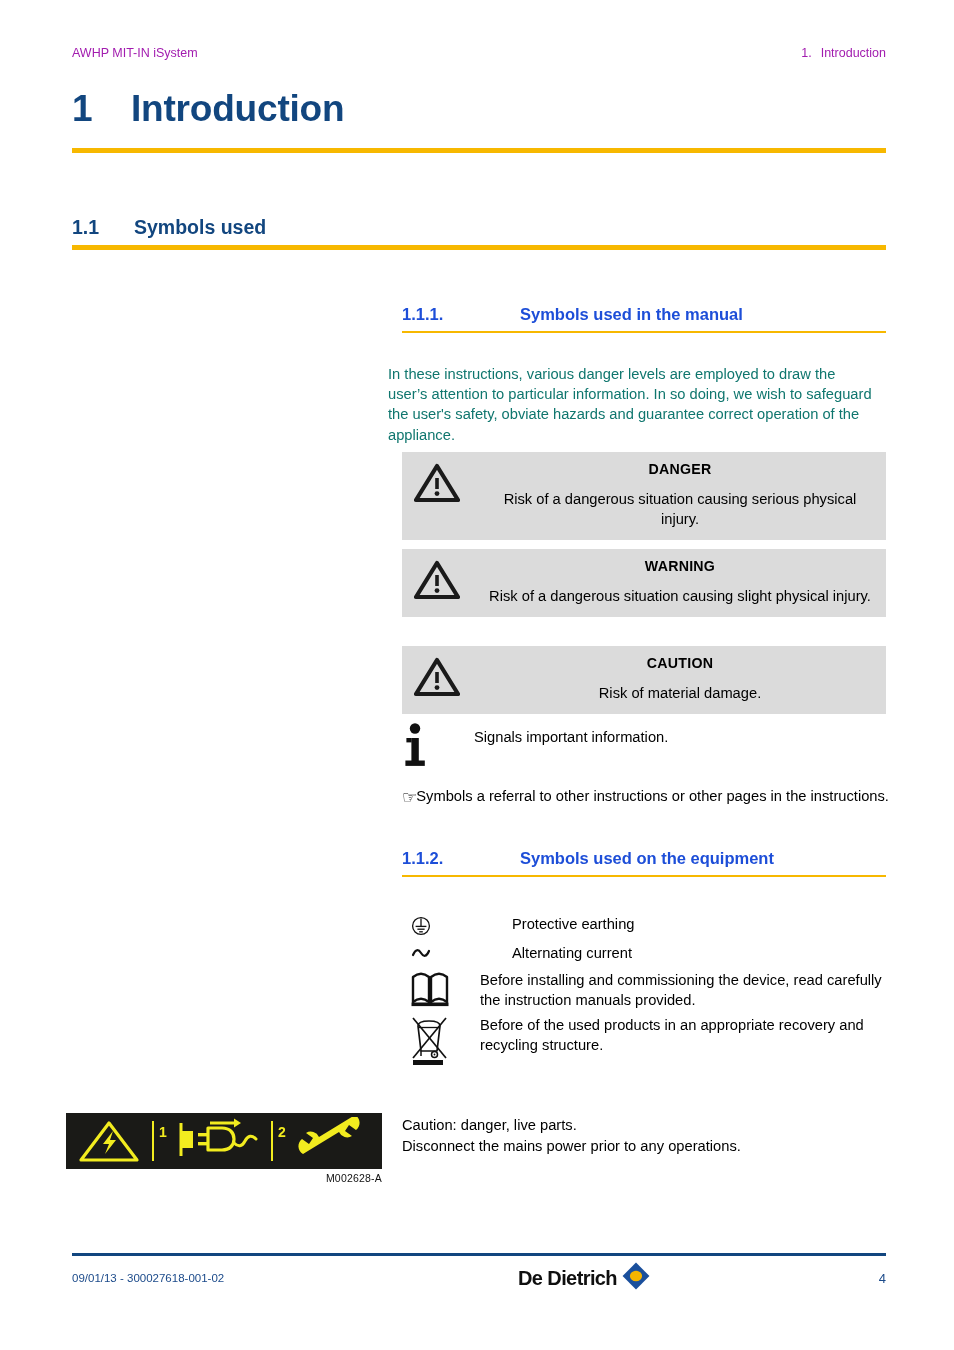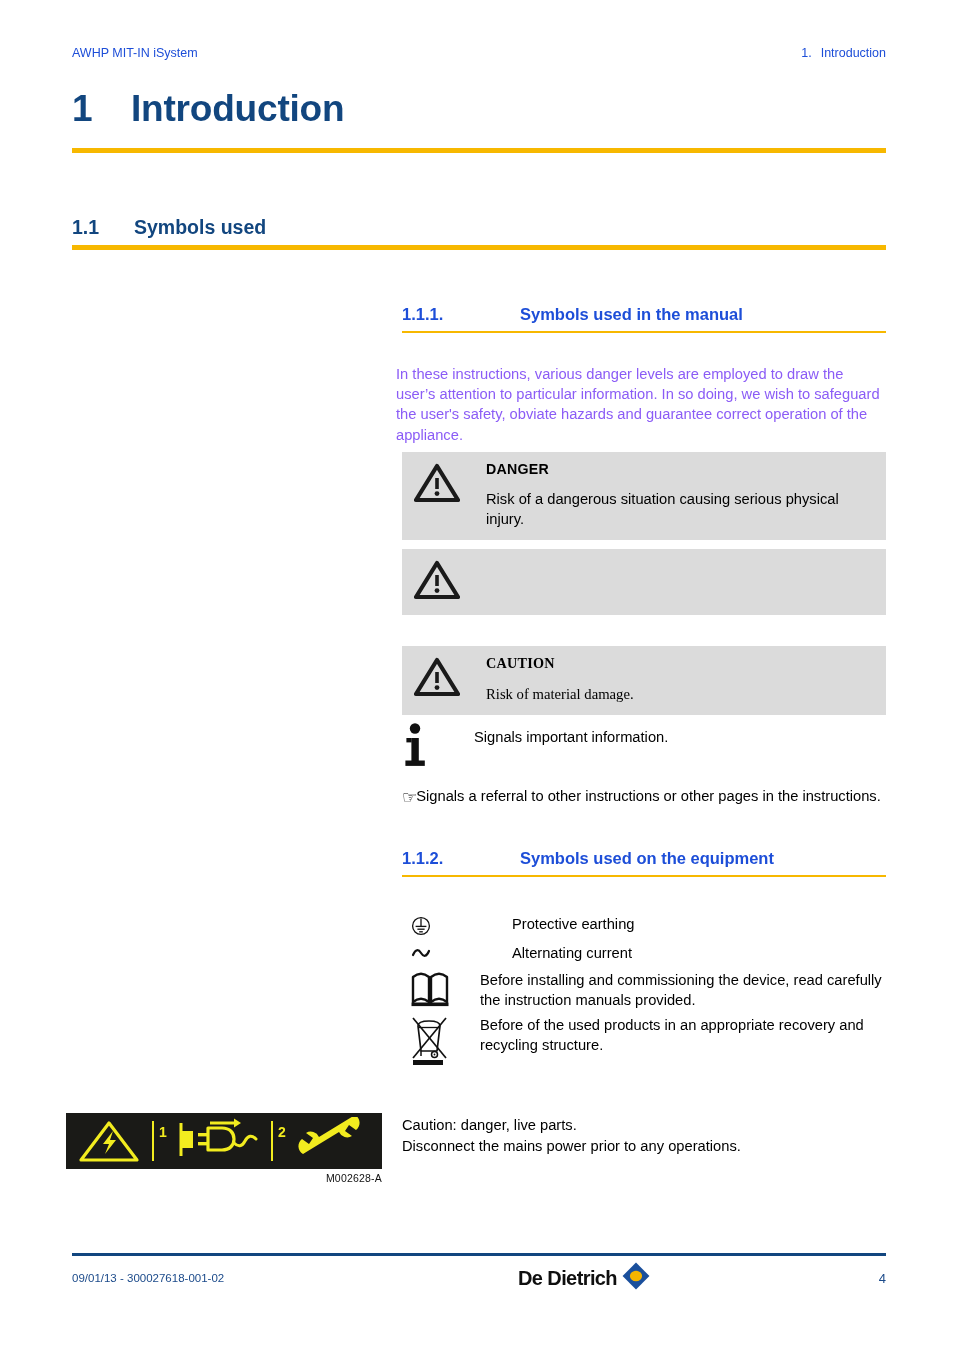--- a/index.html
+++ b/index.html
@@ -22,21 +22,21 @@
 
   
   .run-head {
     position: absolute;
     left: 72px; top: 46px;
     width: 814px;
     display: flex;
     justify-content: space-between;
     align-items: baseline;
     font-size: 12.5px;
-    color: #1d4ed8;
+    color: #a21caf;
   }
   .run-head-right { display: flex; gap: 9px; }
 
   
   .chapter {
     position: absolute;
     left: 72px; top: 88px;
     width: 814px;
     display: flex;
     align-items: baseline;
@@ -90,55 +90,55 @@
     background: #F7B800;
   }
   #sec3-a { top: 305px; }
   #rule-sec3a { top: 331px; }
   #sec3-b { top: 849px; }
   #rule-sec3b { top: 875px; }
 
   
   .body-col {
     position: absolute;
-    left: 396px;
+    left: 388px;
     width: 486px;
     font-size: 14.7px;
     line-height: 20.2px;
-    color: #8b5cf6;
+    color: #0f766e;
   }
   #intro-para { top: 364px; }
 
   
   .warnbox {
     position: absolute;
     left: 402px;
     width: 484px;
     background: #dbdbdb;
     padding: 9px 12px 11px 12px;
     display: flex;
   }
   .warnbox .icon-cell {
     width: 72px; flex: none;
     padding-top: 2px;
   }
-  .warnbox .txt-cell { flex: 1; }
+  .warnbox .txt-cell { flex: 1; text-align: center; }
   .warn-title {
     font-size: 14.2px;
     font-weight: bold;
     letter-spacing: 0.25px;
     margin-bottom: 12px;
   }
   .warn-body {
     font-size: 14.7px;
     line-height: 20.2px;
   }
   #box-danger  { top: 452px; }
   #box-warning { top: 549px; }
-  #box-caution { top: 646px; font-family: Liberation Serif, serif; }
+  #box-caution { top: 646px; }
 
   
   .info-row {
     position: absolute;
     left: 402px;
     top: 722px;
     width: 484px;
     display: flex;
   }
   .info-row .icon-cell { width: 72px; flex: none; }
@@ -326,20 +326,24 @@
     </div>
   </div>
 
   <div class="warnbox" id="box-warning">
     <div class="icon-cell">
       <svg width="46" height="40" viewBox="0 0 46 40" aria-hidden="true">
         <path d="M23 3 L44 37 L2 37 Z" fill="none" stroke="#1a1a1a" stroke-width="4.2" stroke-linejoin="round"></path>
         <rect x="21.2" y="15" width="3.6" height="11" fill="#1a1a1a"></rect>
         <circle cx="23" cy="30.6" r="2.4" fill="#1a1a1a"></circle>
       </svg>
+    </div>
+    <div class="txt-cell">
+      <div class="warn-title">WARNING</div>
+      <div class="warn-body">Risk of a dangerous situation causing slight physical injury.</div>
     </div>
   </div>
 
   <div class="warnbox" id="box-caution">
     <div class="icon-cell">
       <svg width="46" height="40" viewBox="0 0 46 40" aria-hidden="true">
         <path d="M23 3 L44 37 L2 37 Z" fill="none" stroke="#1a1a1a" stroke-width="4.2" stroke-linejoin="round"></path>
         <rect x="21.2" y="15" width="3.6" height="11" fill="#1a1a1a"></rect>
         <circle cx="23" cy="30.6" r="2.4" fill="#1a1a1a"></circle>
       </svg>
@@ -356,21 +360,21 @@
         <circle cx="13" cy="6.5" r="5.2" fill="#111"></circle>
         <rect x="9.4" y="16" width="7.4" height="23" fill="#111"></rect>
         <rect x="3.4" y="38.5" width="19.4" height="5.4" fill="#111"></rect>
         <rect x="4.4" y="16" width="5.2" height="4.4" fill="#111"></rect>
       </svg>
     </div>
     <div class="txt-cell">Signals important information.</div>
   </div>
 
   <div id="referral">
-    <span class="hand-glyph">☞</span><span>Signals a referral to other instructions or other pages in the instructions.</span>
+    <span class="hand-glyph">☞</span><span>Symbols a referral to other instructions or other pages in the instructions.</span>
   </div>
 
   <div class="sec3" id="sec3-b">
     <span class="sec3-num">1.1.2.</span>
     <span>Symbols used on the equipment</span>
   </div>
   <div class="rule-thin" id="rule-sec3b"></div>
 
   <div class="eq-list">
 

